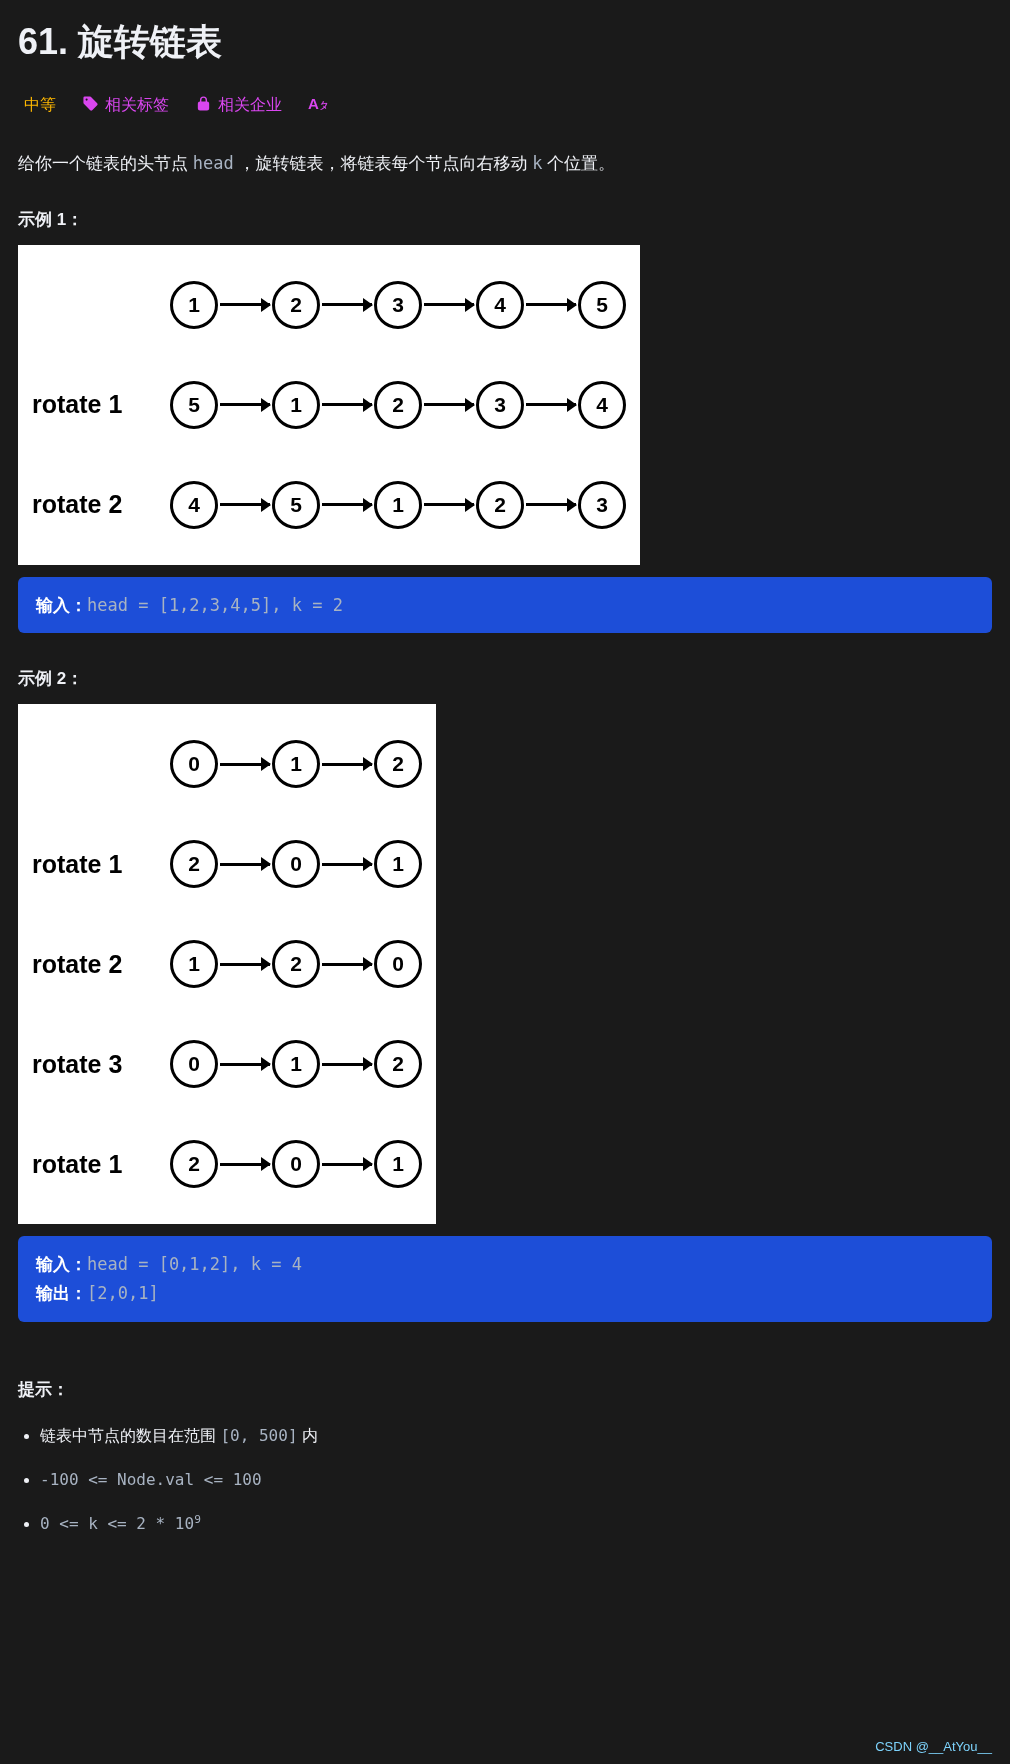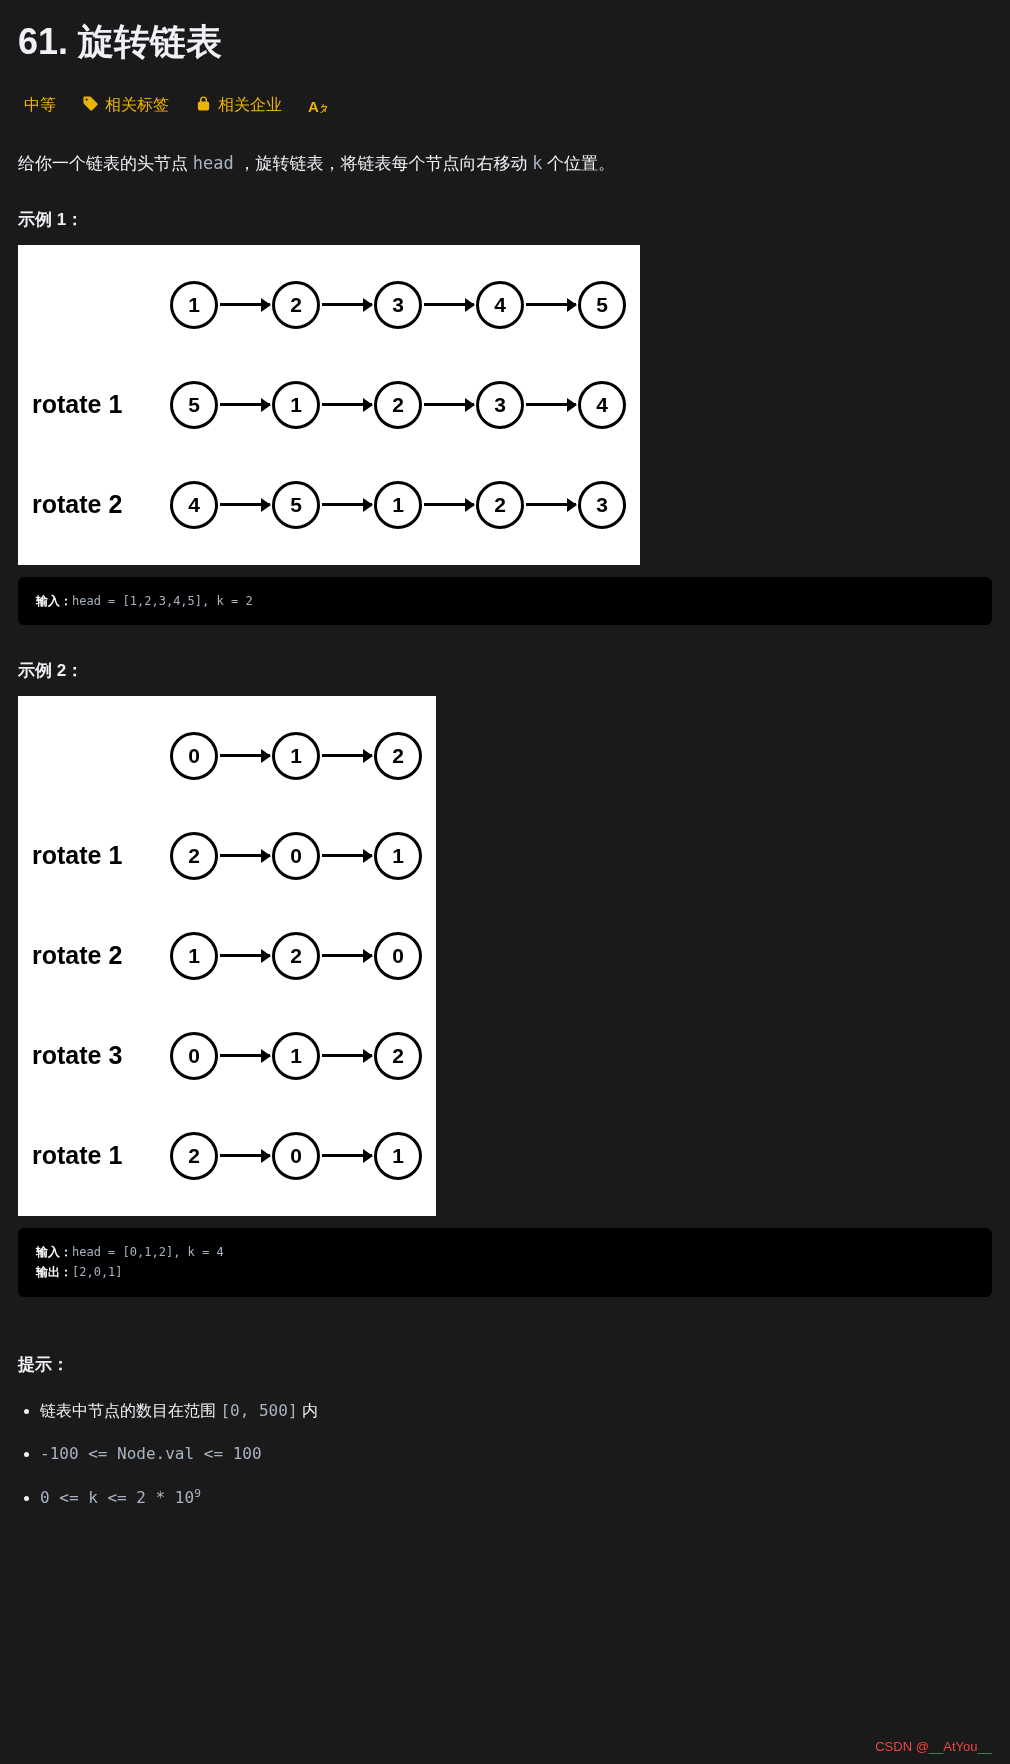--- a/index.html
+++ b/index.html
@@ -12,32 +12,32 @@
     padding: 18px;
     position: relative;
   }
   .title {
     font-size: 36px;
     font-weight: 700;
     margin-bottom: 28px;
   }
   .meta-row {
     display: flex;
-    align-items: flex-end;
+    align-items: flex-start;
     gap: 26px;
     font-size: 16px;
     margin-bottom: 32px;
     padding-left: 6px;
   }
   .difficulty { color: #ffb800; font-weight: 500; }
   .meta-item {
     display: flex;
     align-items: center;
     gap: 6px;
-    color: #eab308;
+    color: #d946ef;
     cursor: pointer;
   }
   .meta-item svg { width: 17px; height: 17px; fill: currentColor; }
   .desc {
     font-size: 17px;
     line-height: 1.8;
     margin-bottom: 28px;
   }
   .desc code, .bullet code, .codebox code {
     font-family: ui-monospace, "SF Mono", Menlo, Consolas, monospace;
@@ -90,38 +90,38 @@
     content: "";
     position: absolute;
     right: -1px;
     top: 50%;
     transform: translateY(-50%);
     border-left: 10px solid #000;
     border-top: 7px solid transparent;
     border-bottom: 7px solid transparent;
   }
   .codebox {
-    background: #000000;
+    background: #1d4ed8;
     border-radius: 6px;
     padding: 14px 18px;
-    font-size: 12px;
+    font-size: 17px;
     line-height: 1.7;
     margin-bottom: 34px;
     font-family: ui-monospace, "SF Mono", Menlo, Consolas, monospace;
   }
   .codebox .lbl { font-weight: 700; color: #fff; }
   .codebox code { color: #a8b3c2; }
   .hints { margin-top: 56px; }
   .bullet-list { list-style: disc; padding-left: 22px; margin-top: 22px; }
   .bullet { font-size: 16px; margin-bottom: 18px; line-height: 1.6; }
   .watermark {
     position: absolute;
     bottom: 10px;
     right: 18px;
-    color: #ef4444;
+    color: #7dd3fc;
     font-size: 13px;
   }
   .sup { font-size: 0.7em; vertical-align: super; }
 </style>
 </head>
 <body>
 
 
 
 <h1 class="title">61. 旋转链表</h1>

